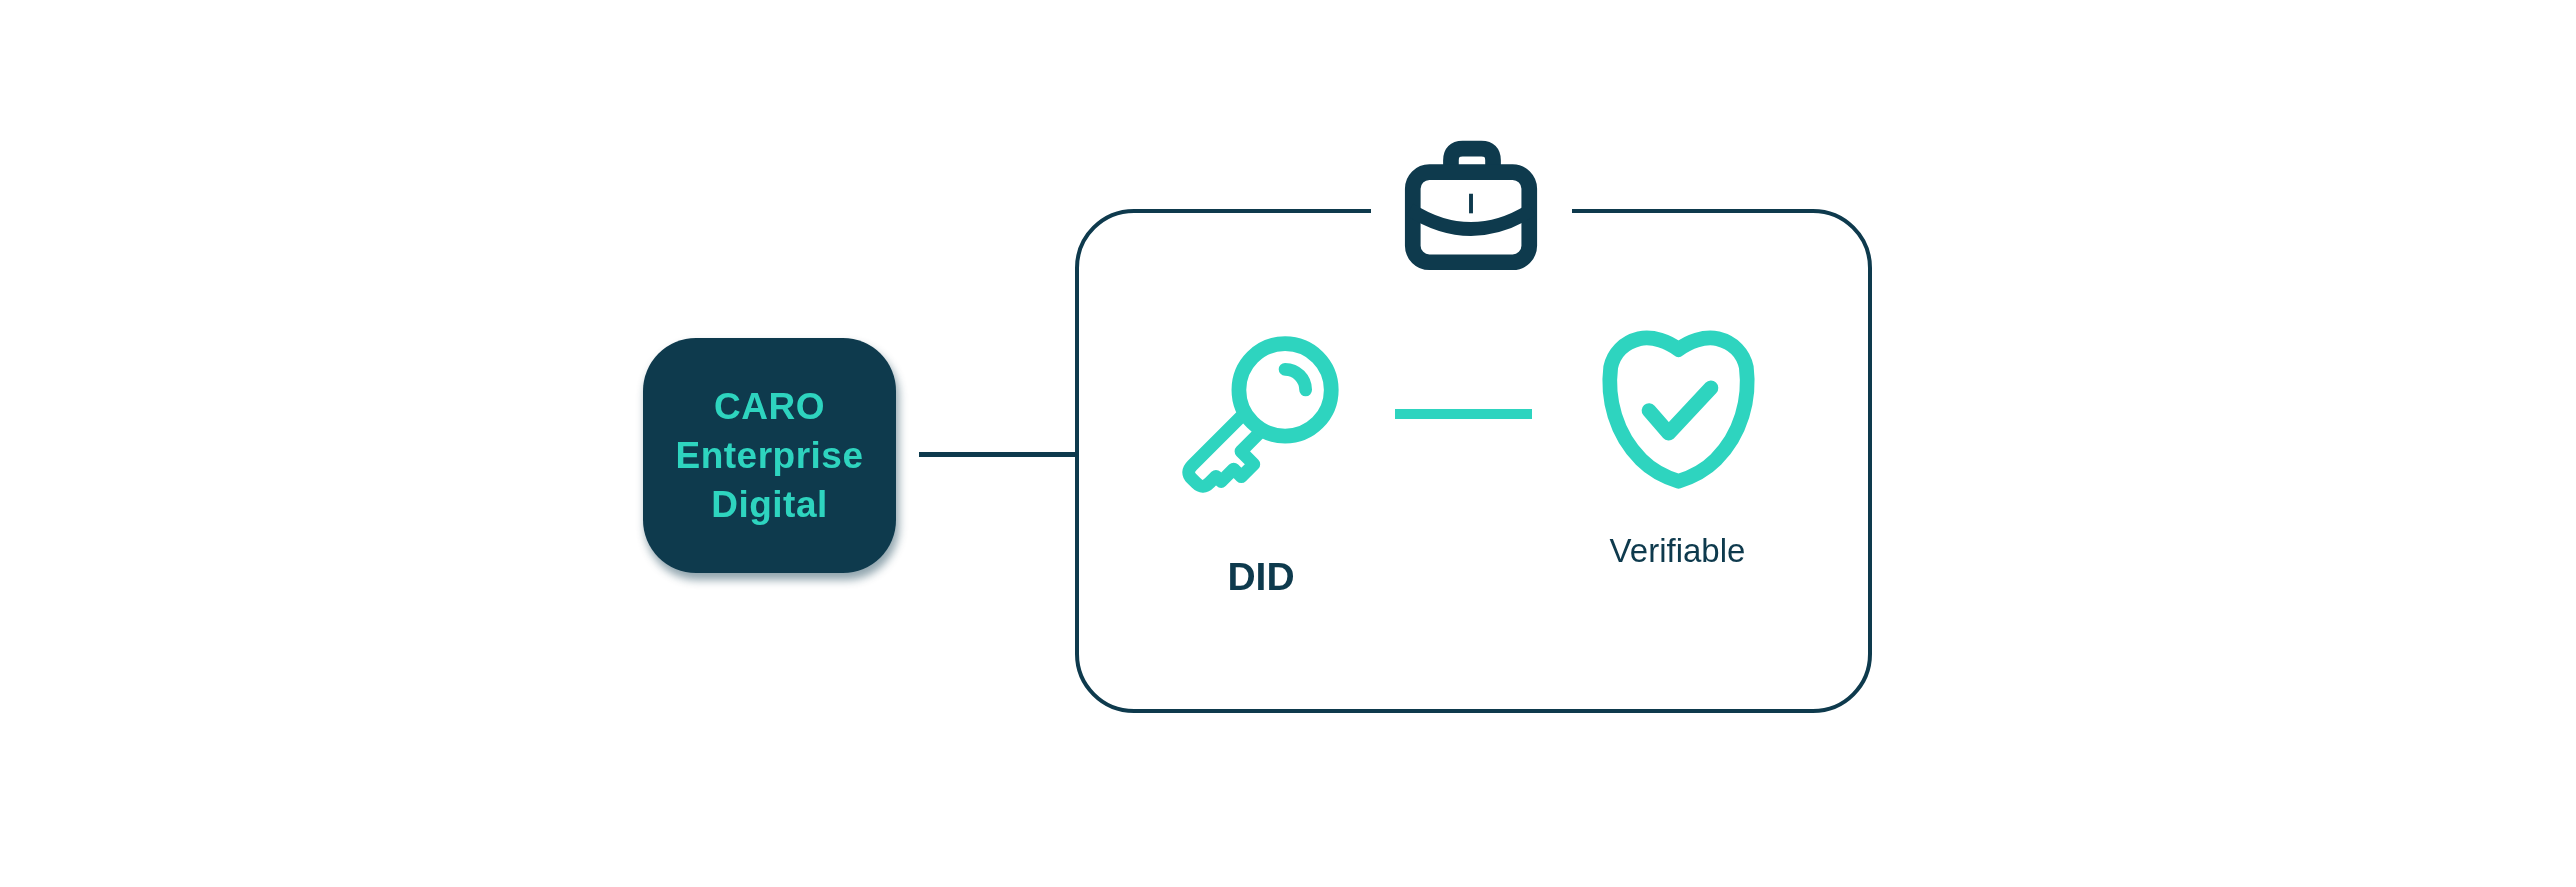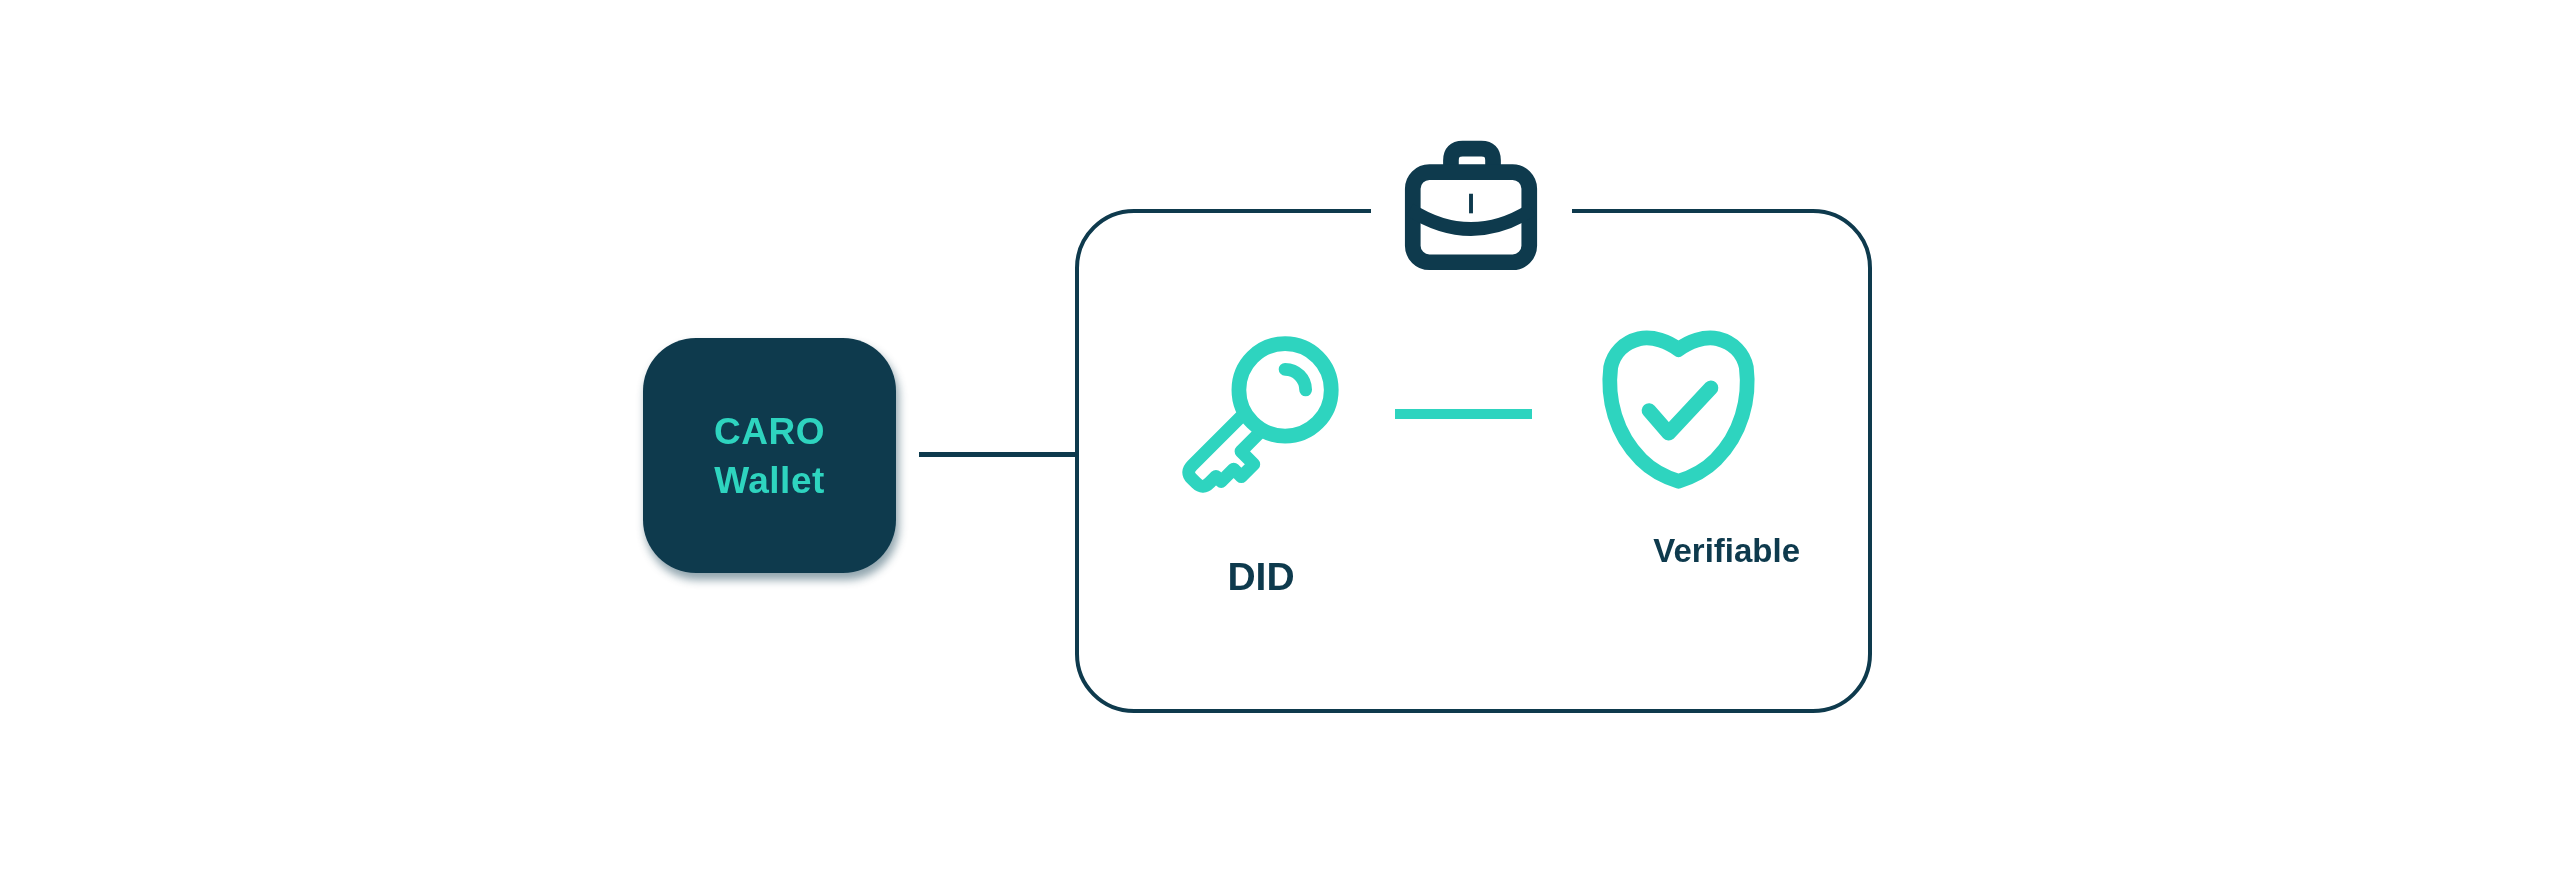--- a/index.html
+++ b/index.html
@@ -54,32 +54,33 @@
 
   
   .key-wrap{left:1178px;top:327px;width:167px;height:169px;}
   .shield-wrap{left:1593px;top:325px;width:171px;height:171px;}
   .did-label{
     left:1163px;top:555px;width:196px;
     text-align:center;color:#0E3A4D;font-weight:bold;font-size:39px;
   }
   .vc-label{
     left:1555px;top:530px;width:245px;
-    text-align:right;color:#0E3A4D;font-weight:bold;font-size:33px;line-height:41px;
+    text-align:center;color:#0E3A4D;font-weight:normal;font-size:33px;line-height:41px;
   }
   .vc-label span{display:block;}
 </style>
 </head>
 <body>
 
 <div class="stage">
 
   <div class="abs account-node">
     <span>CARO</span>
-    <span>Wallet</span>
+    <span>Enterprise</span>
+    <span>Digital</span>
   </div>
 
   <div class="abs connector-navy"></div>
 
   <div class="abs wallet-box"></div>
 
   <div class="abs briefcase-wrap">
     <svg width="147" height="140" viewBox="0 0 150 143" fill="none" xmlns="http://www.w3.org/2000/svg">
       <path d="M 54 40 V 26 Q 54 14 66 14 H 85 Q 97 14 97 26 V 40" stroke="#0E3A4D" stroke-width="16" fill="none"></path>
       <rect x="15" y="38" width="119" height="92" rx="17" stroke="#0E3A4D" stroke-width="16" fill="#ffffff"></rect>

